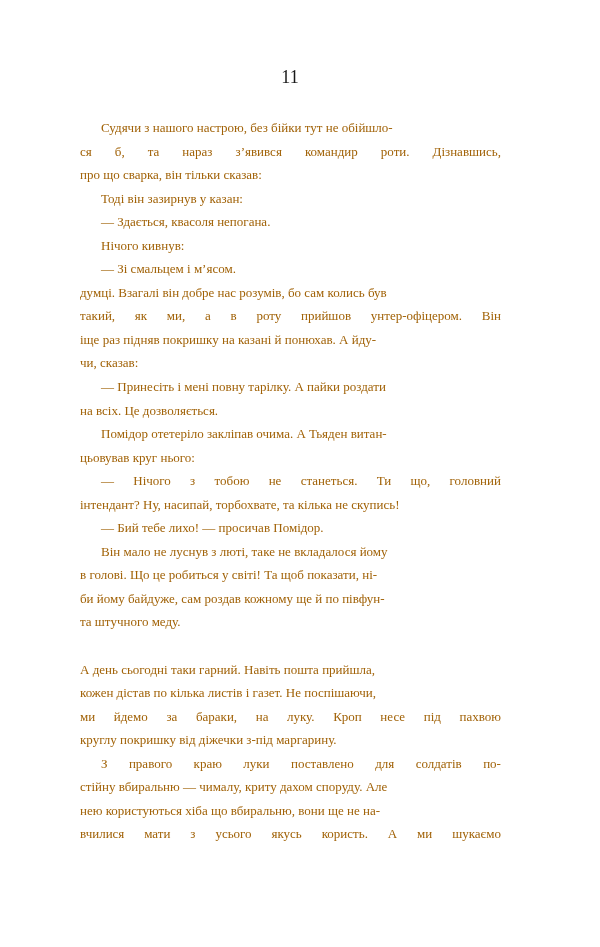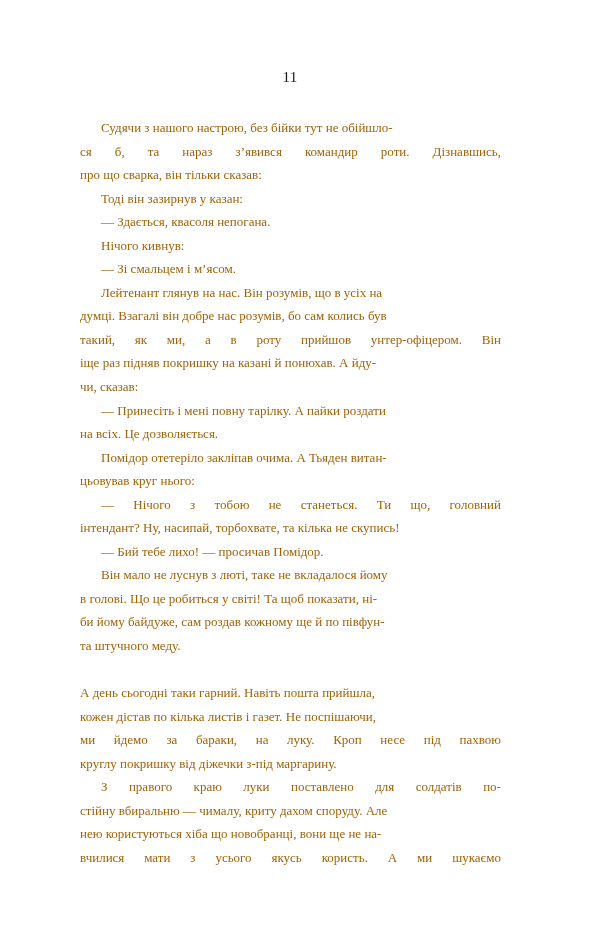--- a/index.html
+++ b/index.html
@@ -21,21 +21,21 @@
     height: 947px;
     background: #ffffff;
   }
 
   .page-number {
     position: absolute;
     top: 68px;
     left: 80px;
     width: 420px;
     text-align: center;
-    font-size: 15px;
+    font-size: 18px;
     line-height: 18px;
     color: #181818;
     letter-spacing: 0.2px;
   }
 
   .text-block {
     position: absolute;
     top: 116px;
     left: 80px;
     width: 421px;
@@ -111,21 +111,20 @@
         <p class="para">
           <span class="line indent">— Здається, квасоля непогана.</span>
         </p>
         <p class="para">
           <span class="line indent">Нічого кивнув:</span>
         </p>
         <p class="para">
           <span class="line indent">— Зі смальцем і м’ясом.</span>
         </p>
         <p class="para">
-          <span class="line indent">Лейтенант глянув на нас. Він розумів, що в усіх на</span>
           <span class="line">думці. Взагалі він добре нас розумів, бо сам колись був</span>
           <span class="line just">
             <span>такий,</span>
             <span>як</span>
             <span>ми,</span>
             <span>а</span>
             <span>в</span>
             <span>роту</span>
             <span>прийшов</span>
             <span>унтер-офіцером.</span>
@@ -190,21 +189,21 @@
             <span>З</span>
             <span>правого</span>
             <span>краю</span>
             <span>луки</span>
             <span>поставлено</span>
             <span>для</span>
             <span>солдатів</span>
             <span>по-</span>
           </span>
           <span class="line">стійну вбиральню — чималу, криту дахом споруду. Але</span>
-          <span class="line">нею користуються хіба що новобранці, вони ще не на-</span>
+          <span class="line">нею користуються хіба що вбиральню, вони ще не на-</span>
           <span class="line just">
             <span>вчилися</span>
             <span>мати</span>
             <span>з</span>
             <span>усього</span>
             <span>якусь</span>
             <span>користь.</span>
             <span>А</span>
             <span>ми</span>
             <span>шукаємо</span>

